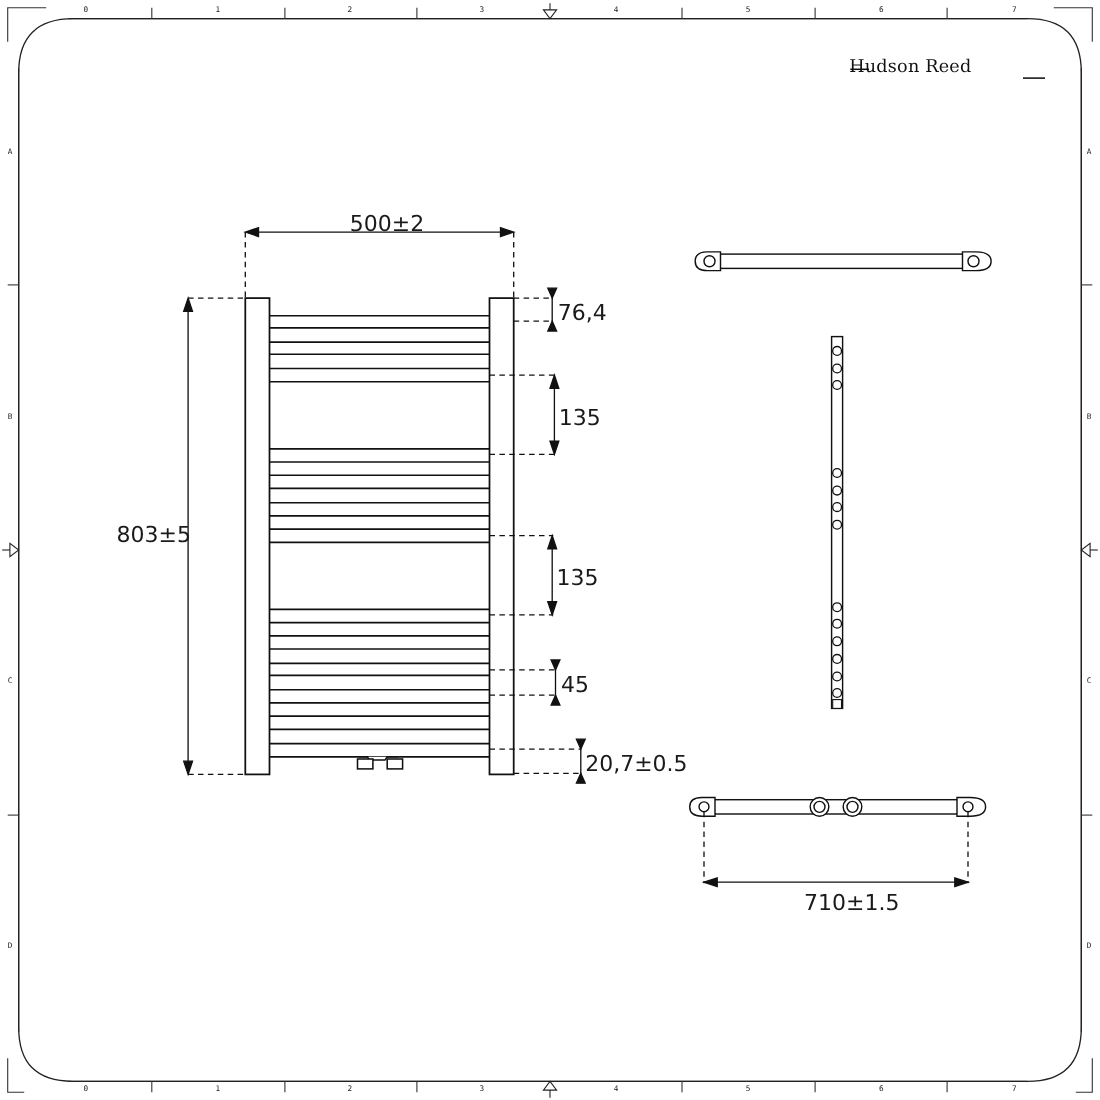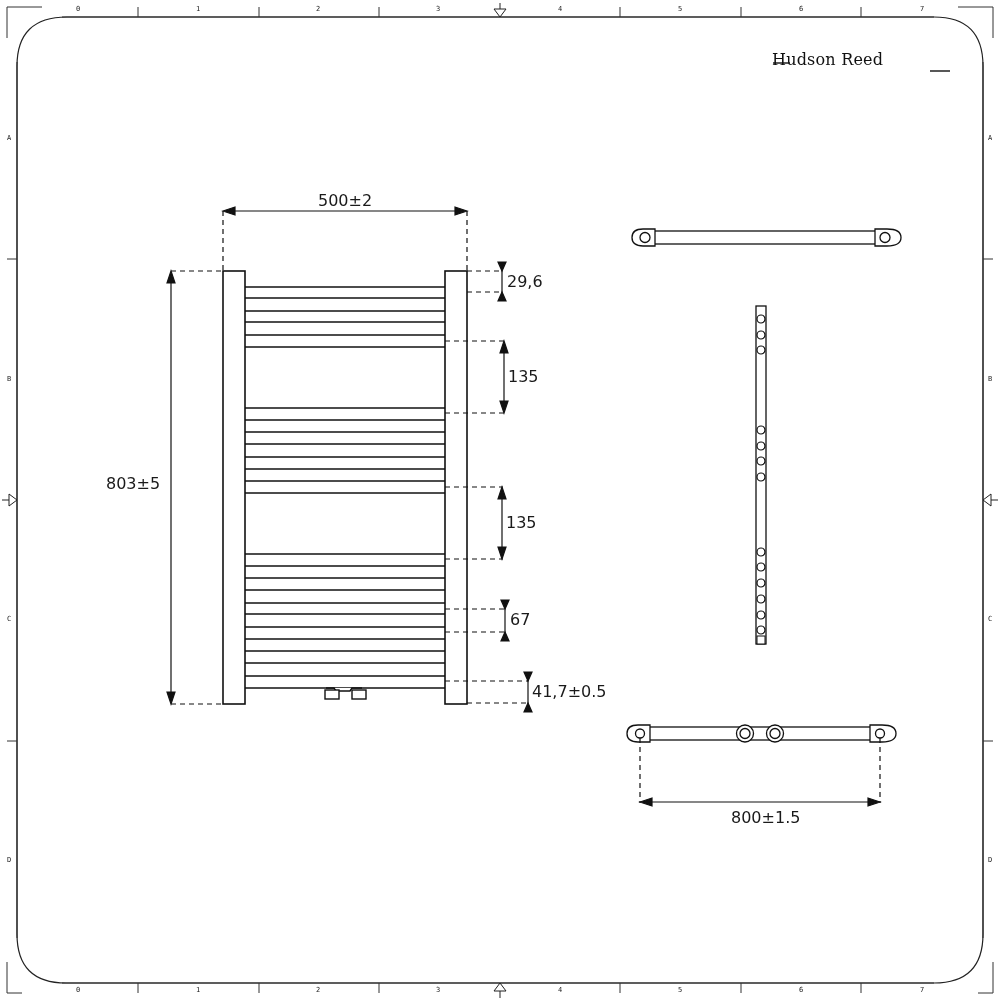--- a/index.html
+++ b/index.html
@@ -1,20 +1,20 @@
 <!DOCTYPE html>
 <html><head>
 <meta charset="utf-8">
 <style>
   html, body { margin: 0; padding: 0; background: #ffffff; }
   body { width: 1000px; height: 1000px; position: relative; overflow: hidden;
          font-family: "DejaVu Sans", sans-serif; }
   #sheet { position: absolute; left: 0; top: 0; width: 1000px; height: 1000px; }
   .dim-label { position: absolute; font-family: "DejaVu Sans", sans-serif;
-               font-size: 16px; color: #1a1a1a; white-space: nowrap; line-height: 1; }
+               font-size: 20px; color: #1a1a1a; white-space: nowrap; line-height: 1; }
   .grid-label { position: absolute; font-family: "DejaVu Sans Mono", monospace;
                 font-size: 7px; color: #222; line-height: 1; }
   .brand { position: absolute; left: 772px; top: 50px; font-family: "DejaVu Serif", serif;
            font-size: 16px; color: #111; letter-spacing: 0.2px; }
 </style>
 </head>
 <body>
 
 <svg id="sheet" width="1000" height="1000" viewBox="0 0 1000 1000" xmlns="http://www.w3.org/2000/svg">
 
@@ -238,18 +238,18 @@
   <span class="grid-label" style="left:988px;top:135px">A</span>
   <span class="grid-label" style="left:988px;top:376px">B</span>
   <span class="grid-label" style="left:988px;top:616px">C</span>
   <span class="grid-label" style="left:988px;top:857px">D</span>
 </div>
 
 <div class="brand">Hudson Reed</div>
 
 <span class="dim-label" style="left:318px;top:193px">500±2</span>
 <span class="dim-label" style="left:106px;top:476px">803±5</span>
-<span class="dim-label" style="left:507px;top:274px">29,6</span>
+<span class="dim-label" style="left:507px;top:274px">76,4</span>
 <span class="dim-label" style="left:508px;top:369px">135</span>
 <span class="dim-label" style="left:506px;top:515px">135</span>
-<span class="dim-label" style="left:510px;top:612px">67</span>
-<span class="dim-label" style="left:532px;top:684px">41,7±0.5</span>
-<span class="dim-label" style="left:731px;top:810px">800±1.5</span>
+<span class="dim-label" style="left:510px;top:612px">45</span>
+<span class="dim-label" style="left:532px;top:684px">20,7±0.5</span>
+<span class="dim-label" style="left:731px;top:810px">710±1.5</span>
 
 </body></html>

